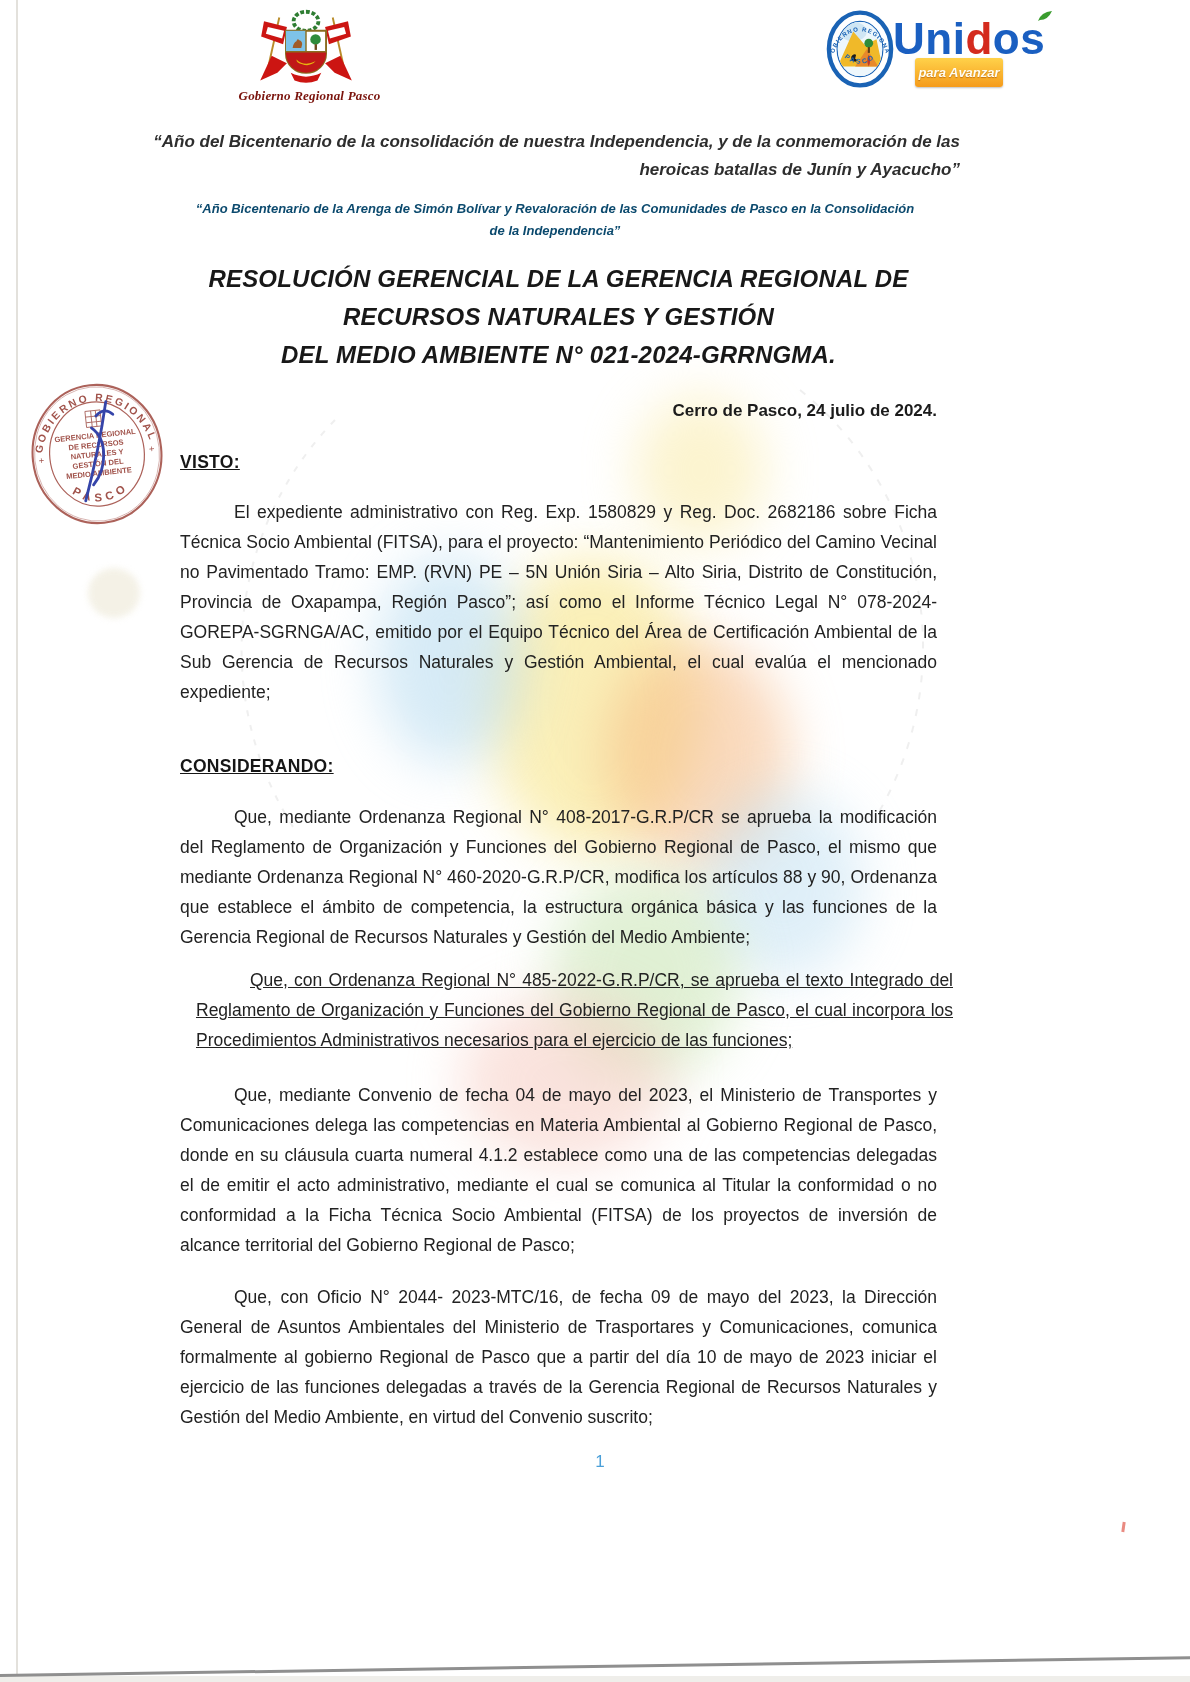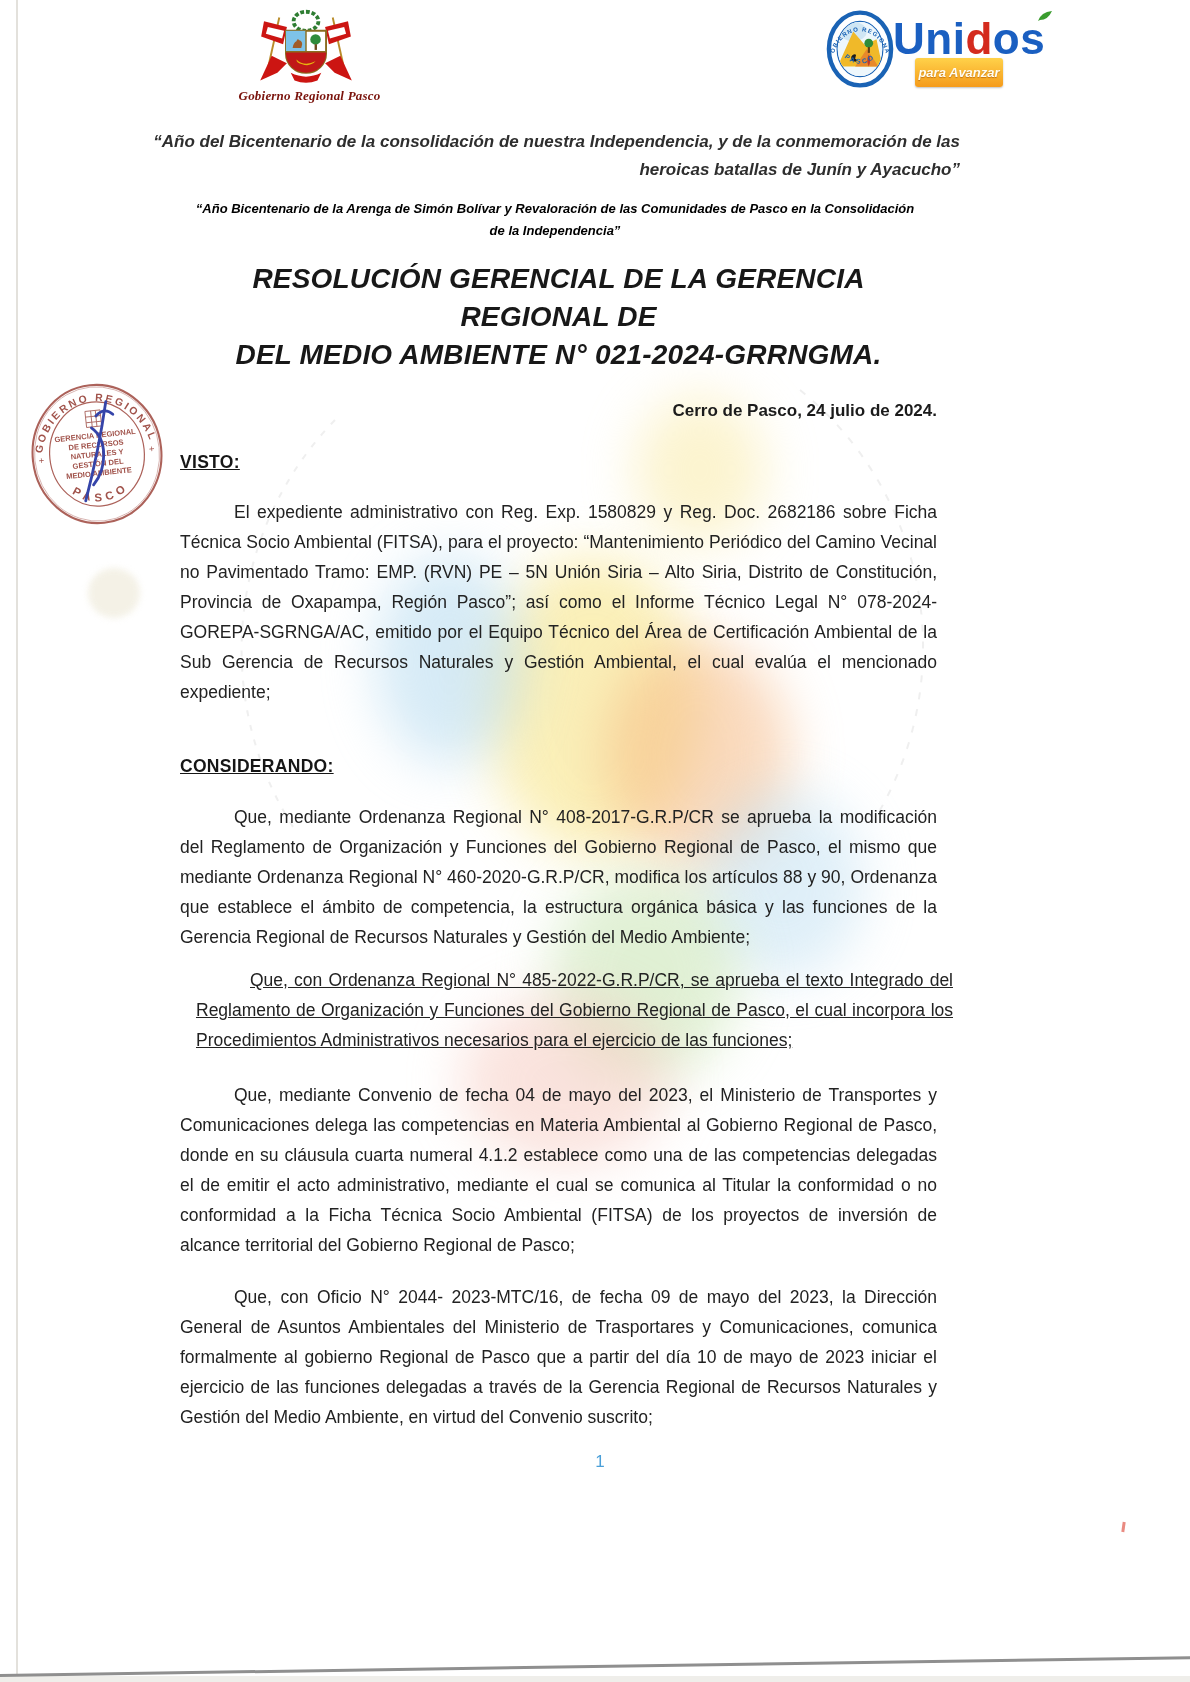--- a/index.html
+++ b/index.html
@@ -38,24 +38,24 @@
   .unidos .lb{color:#1a5fc1;} .unidos .lr{color:#d42b1e;}
   .unidos .leaf{position:absolute;right:-8px;top:-4px;}
   .banner{position:absolute;left:915px;top:58px;width:88px;height:29px;
     background:linear-gradient(#ffd24a,#f59b1b);border-radius:3px;
     box-shadow:0 1px 2px rgba(0,0,0,.25);display:flex;align-items:center;justify-content:center;
     font-size:13px;font-weight:bold;font-style:italic;color:#fffdf2;
     text-shadow:0 1px 1px rgba(160,80,0,.6);}
   .quote1{position:absolute;left:150px;top:128px;width:810px;text-align:right;
     font-style:italic;font-weight:600;font-size:17px;line-height:28px;color:#2e2e2e;}
   .quote2{position:absolute;left:190px;top:198px;width:730px;text-align:center;
-    font-style:italic;font-weight:600;font-size:13px;line-height:22px;color:#000000;}
+    font-style:italic;font-weight:600;font-size:13px;line-height:22px;color:#0c4a6e;}
   
   .title{position:absolute;left:180px;top:260px;width:757px;text-align:center;
-    font-size:28px;font-weight:bold;font-style:italic;line-height:38px;color:#181818;
+    font-size:24px;font-weight:bold;font-style:italic;line-height:38px;color:#181818;
     letter-spacing:.2px;}
   .dateline{position:absolute;left:180px;top:401px;width:757px;text-align:right;
     font-weight:bold;font-size:17px;color:#1b1b1b;}
   
   .stamp{position:absolute;left:26px;top:378px;transform:rotate(-6deg);opacity:.95;}
   
   .label{position:absolute;left:180px;font-weight:bold;font-size:17.5px;color:#161616;
     text-decoration:underline;letter-spacing:.3px;}
   .para{position:absolute;left:180px;width:757px;text-align:justify;
     font-size:17.5px;line-height:30px;color:#222;text-indent:54px;}
@@ -149,20 +149,21 @@
       <path d="M1,11 Q4,2 15,1 Q11,10 3,10 z" fill="#3a9c2e"></path>
     </svg>
   </div>
   <div class="banner">para Avanzar</div>
 
   <div class="quote1">“Año del Bicentenario de la consolidación de nuestra Independencia, y de la conmemoración de las heroicas batallas de Junín y Ayacucho”</div>
   <div class="quote2">“Año Bicentenario de la Arenga de Simón Bolívar y Revaloración de las Comunidades de Pasco en la Consolidación de la Independencia”</div>
 
   <div class="title">
     <div>RESOLUCIÓN GERENCIAL DE LA GERENCIA REGIONAL DE</div>
+    <div>RECURSOS NATURALES Y GESTIÓN</div>
     <div>DEL MEDIO AMBIENTE N° 021-2024-GRRNGMA.</div>
   </div>
 
   <div class="dateline">Cerro de Pasco, 24 julio de 2024.</div>
 
   <svg class="stamp" width="142" height="152" viewBox="0 0 150 160">
     <defs>
       <path id="stop" d="M 16,88 A 59,64 0 0 1 134,88" fill="none"></path>
       <path id="sbot" d="M 25,74 A 50,56 0 0 0 125,74" fill="none"></path>
     </defs>

